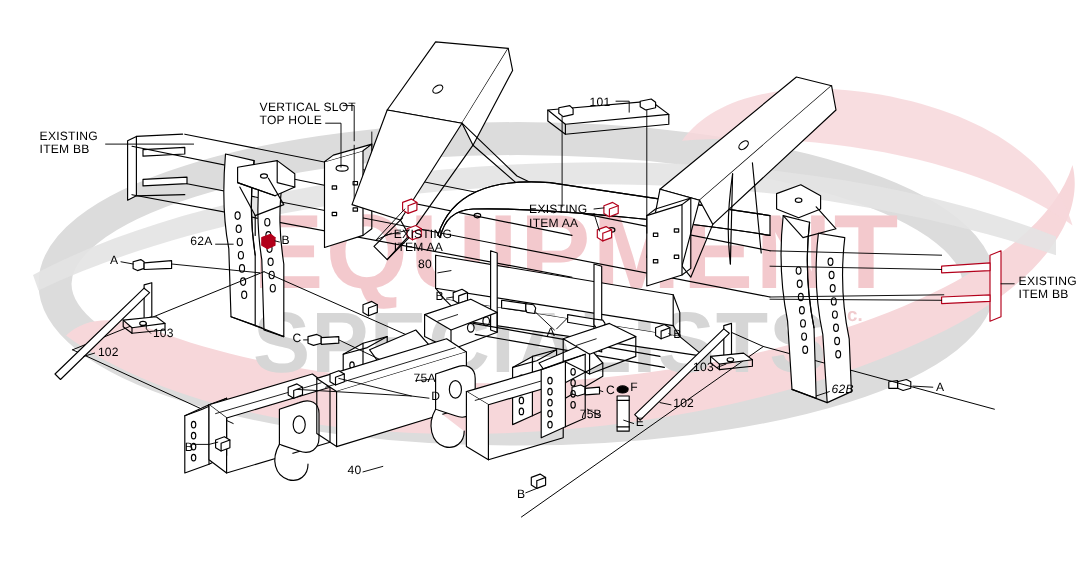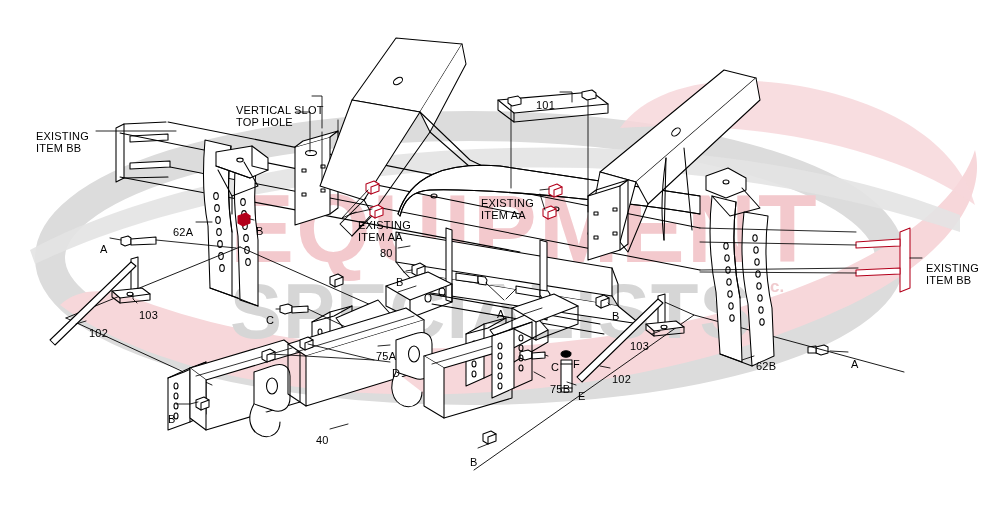--- a/index.html
+++ b/index.html
@@ -18,21 +18,20 @@
   #art{z-index:2;}
   #labels{z-index:3;}
   .lbl{
     position:absolute;
     font-family:"Liberation Sans",sans-serif;
     color:#000;
     white-space:pre;
     line-height:1.05;
     letter-spacing:0.2px;
     font-size:11px;
-    margin-top:12px;
   }
   .lbl.two{line-height:1.12;}
 </style>
 </head>
 <body>
 
 <div id="stage">
 
   <svg id="wm" viewBox="0 0 988 522">
     <defs>
@@ -564,33 +563,33 @@
     <div class="lbl" style="left:376px;top:339px;">75A</div>
 
     <div class="lbl" style="left:392px;top:356px;">D</div>
 
     <div class="lbl" style="left:551px;top:350px;">C</div>
 
     <div class="lbl" style="left:573px;top:347px;">F</div>
 
     <div class="lbl" style="left:578px;top:379px;">E</div>
 
-    <div class="lbl" style="left:550px;top:372px;text-align:right;">75B</div>
+    <div class="lbl" style="left:527px;top:372px;text-align:right;">75B</div>
 
     <div class="lbl" style="left:630px;top:329px;">103</div>
 
     <div class="lbl" style="left:612px;top:362px;">102</div>
 
     <div class="lbl" style="left:316px;top:423px;">40</div>
 
     <div class="lbl" style="left:168px;top:402px;">B</div>
 
     <div class="lbl" style="left:470px;top:445px;">B</div>
 
-    <div class="lbl" style="left:756px;top:349px;">62B</div>
+    <div class="lbl" style="left:756px;top:349px;font-style:italic;">62B</div>
 
     <div class="lbl" style="left:851px;top:347px;">A</div>
 
     <div class="lbl two" style="left:926px;top:250px;">EXISTING
 ITEM BB</div>
   </div>
 
 </div>
 
 </body></html>

